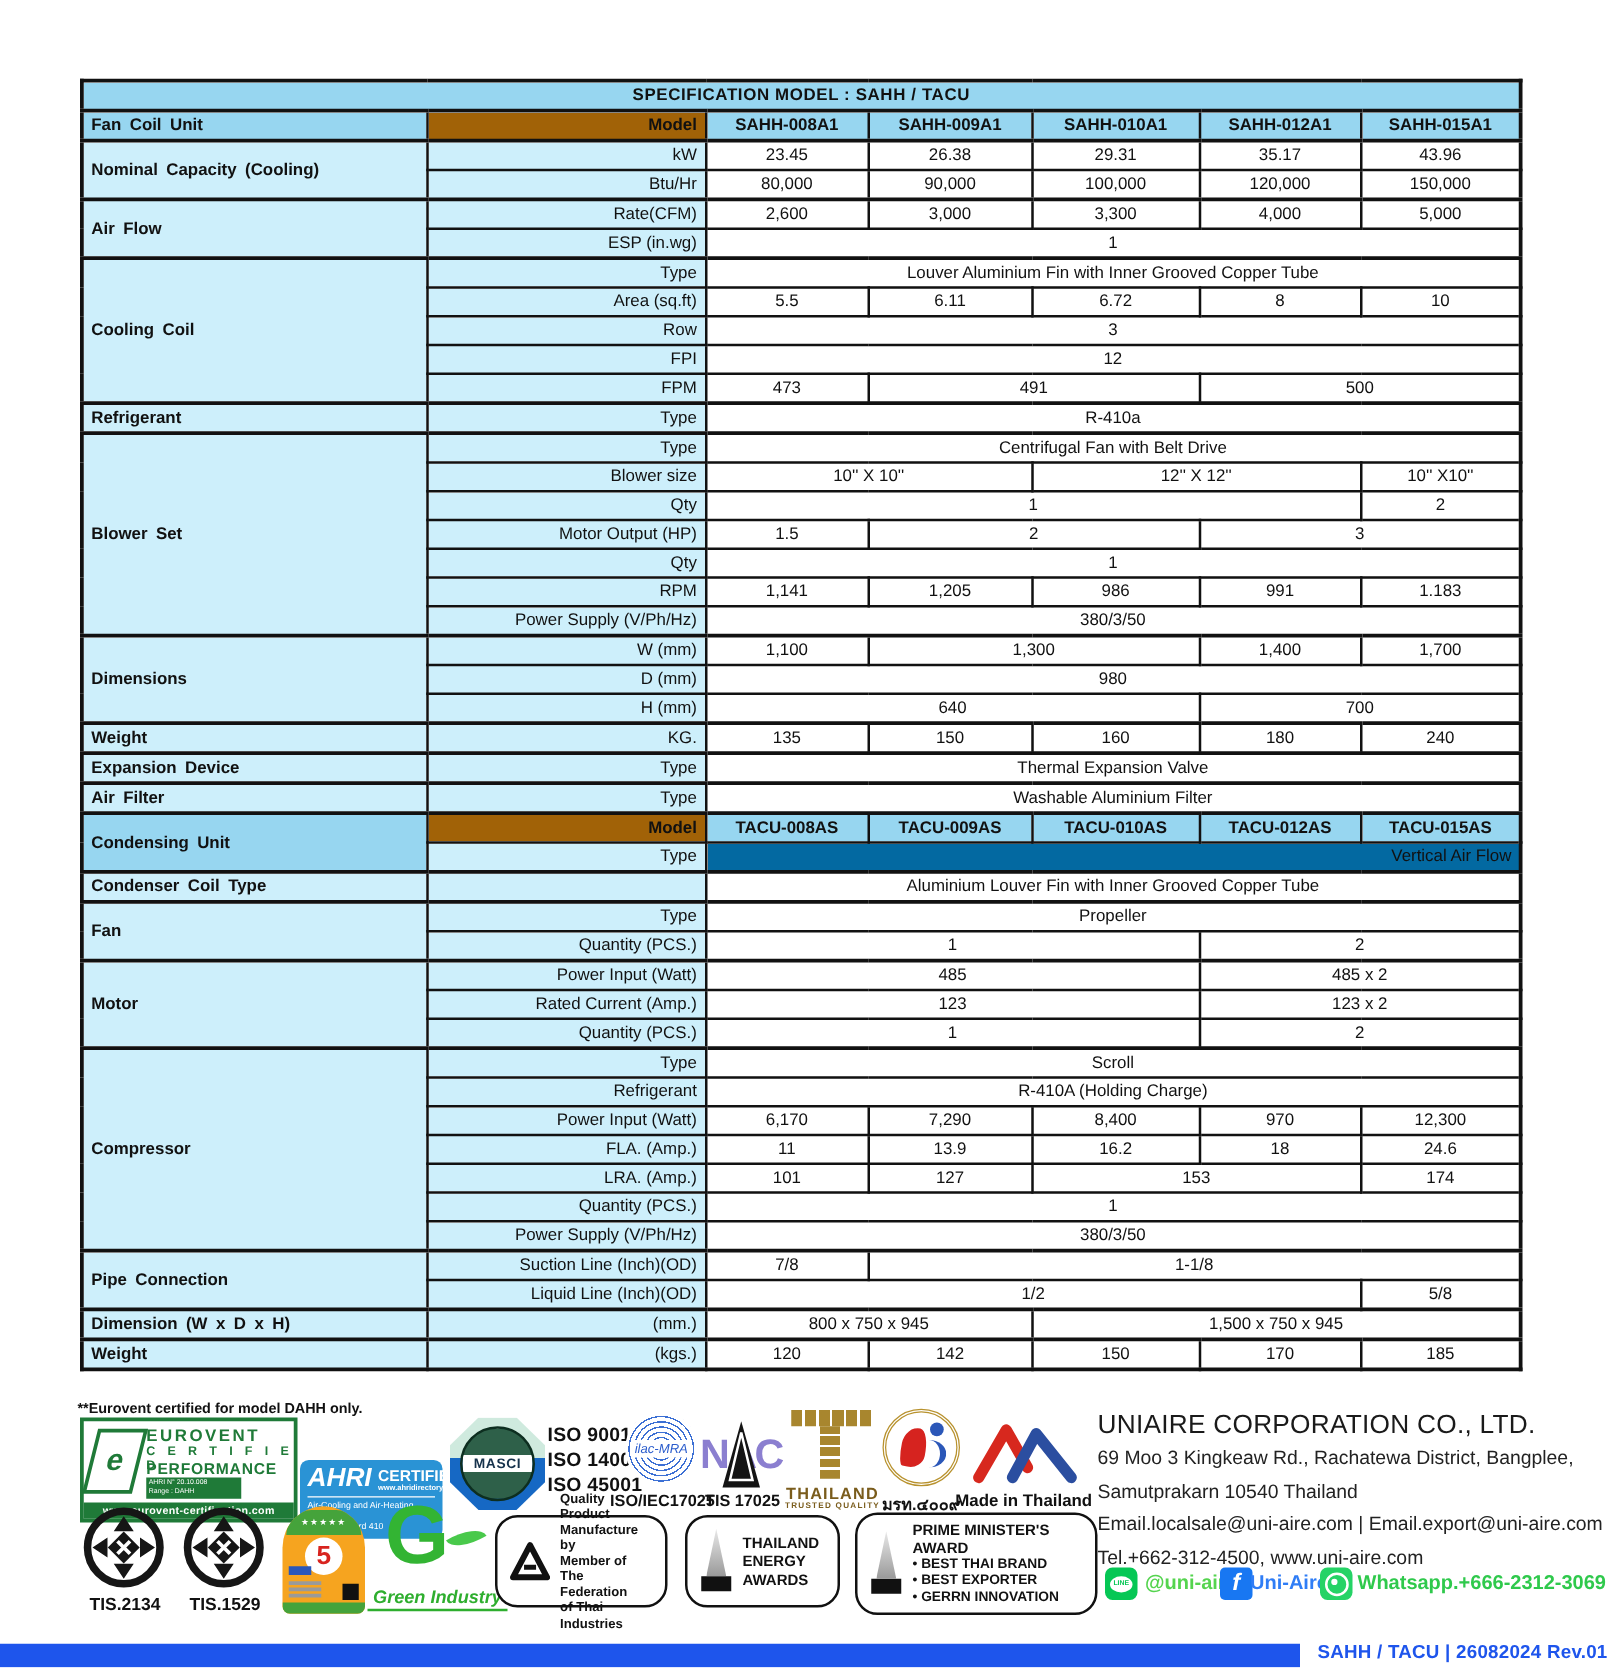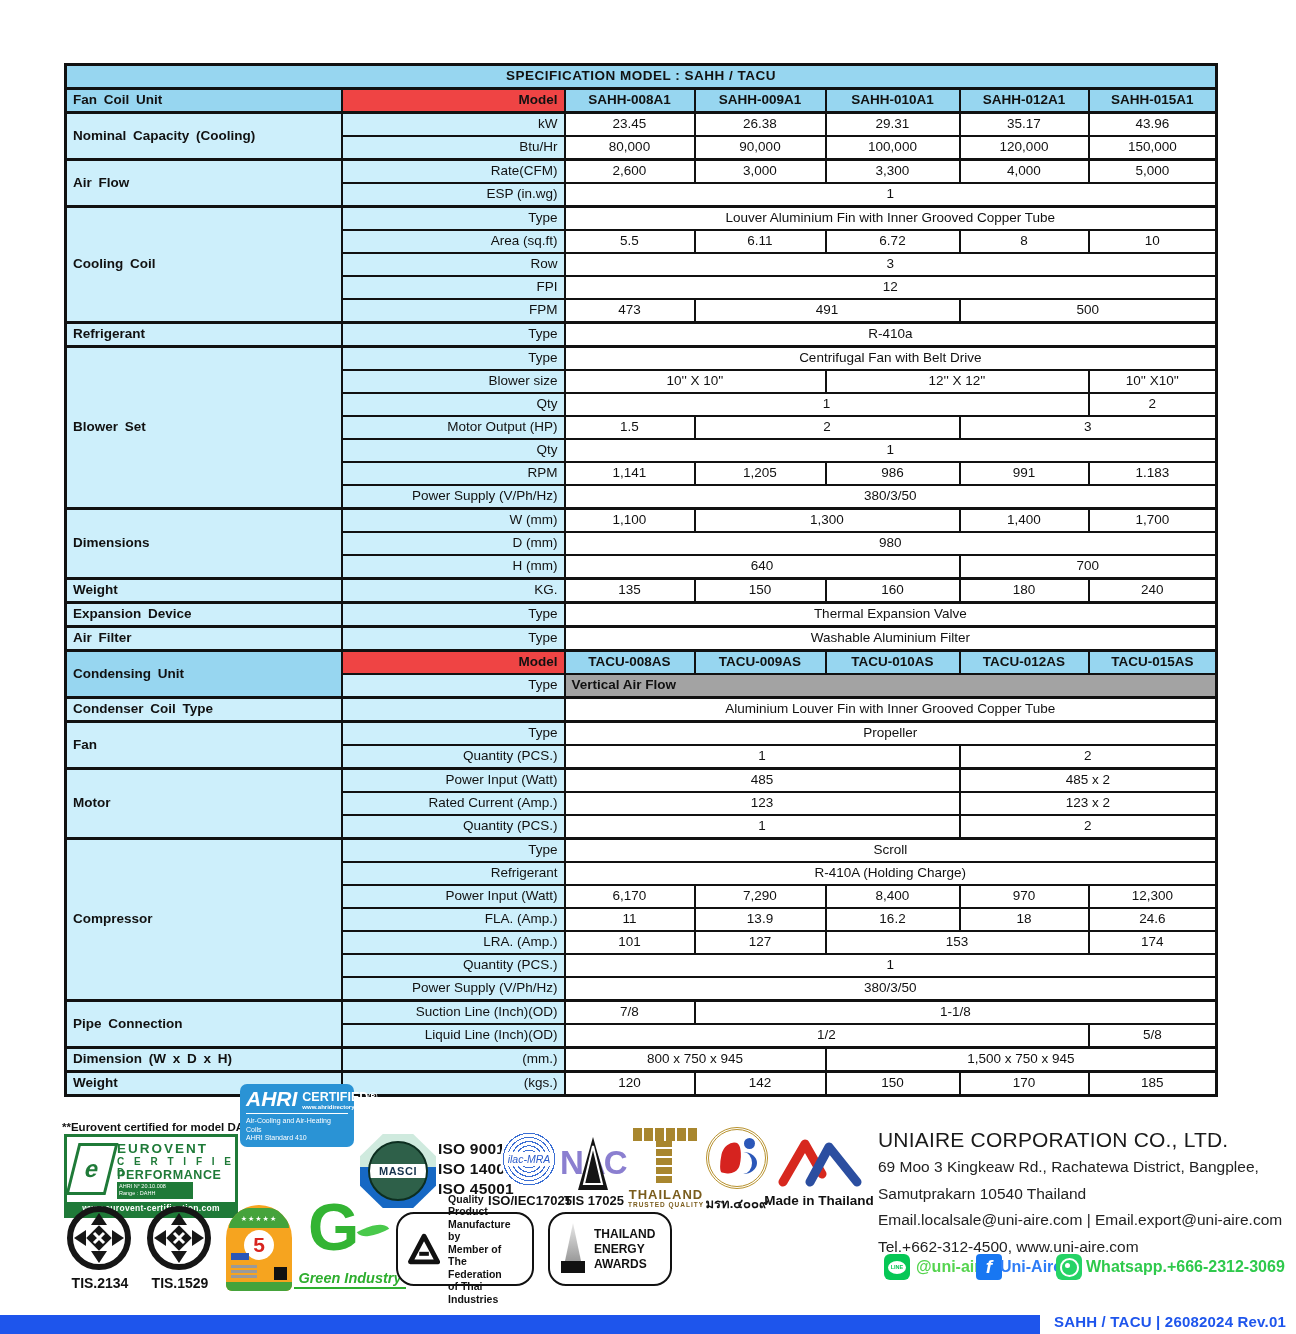--- a/index.html
+++ b/index.html
@@ -8,24 +8,24 @@
 
   
   table.spec{position:absolute;left:64px;top:63px;width:1151px;border-collapse:collapse;
              table-layout:fixed;border:3px solid #111;}
   table.spec td{border:2px solid #111;height:21px;padding:0 6px;font-size:13.5px;
                 line-height:1.05;overflow:hidden;white-space:nowrap;}
   tr.sec td{border-top-width:3px;}
   .k-hdr{background:#97d6f0;font-weight:bold;text-align:center;font-size:14.5px;letter-spacing:.5px;}
   .k-catb{background:#97d6f0;font-weight:bold;text-align:left;word-spacing:3px;}
   .k-cat{background:#cdeffb;font-weight:bold;text-align:left;word-spacing:3px;}
-  .k-paramb{background:#ef4444;font-weight:bold;text-align:right;}
+  .k-paramb{background:#a16207;font-weight:bold;text-align:right;}
   .k-param{background:#cdeffb;text-align:right;}
   .k-db{background:#97d6f0;font-weight:bold;text-align:center;}
-  .k-dbl{background:#a3a3a3;text-align:left;font-weight:bold;}
+  .k-dbl{background:#0369a1;text-align:right;}
   .k-d{background:#fff;text-align:center;}
 
   .footnote{position:absolute;left:66px;top:1087px;font-size:15px;font-weight:bold;
             letter-spacing:.3px;word-spacing:2px;}
   .certnote{position:absolute;left:62px;top:1121px;font-size:11.5px;font-weight:bold;}
 
   .abs{position:absolute;}
   .cap{position:absolute;font-weight:bold;font-size:13px;color:#111;text-align:center;}
 
   
@@ -35,21 +35,21 @@
            color:#1f7a38;font-weight:bold;font-size:24px;}
   .eu-l1{position:absolute;left:50px;top:4px;color:#1f7a38;font-weight:bold;font-size:13.5px;letter-spacing:2px;}
   .eu-l2{position:absolute;left:50px;top:19px;color:#1f7a38;font-weight:bold;font-size:10px;letter-spacing:3.5px;}
   .eu-l3{position:absolute;left:50px;top:31px;color:#1f7a38;font-weight:bold;font-size:12.5px;letter-spacing:.6px;}
   .eu-box{position:absolute;left:50px;top:45px;width:72px;height:15px;background:#1f7a38;color:#fff;
           font-size:5.5px;line-height:7px;padding:1px 2px;}
   .eu-bar{position:absolute;left:0;bottom:0;width:100%;height:13px;background:#1f7a38;color:#fff;
           font-size:8.5px;font-weight:bold;text-align:center;line-height:13px;letter-spacing:.3px;}
 
   
-  .ahri{left:240px;top:1084px;width:114px;height:63px;background:#2a93d5;border-radius:7px;padding:3px 6px;box-sizing:border-box;}
+  .ahri{left:240px;top:1168px;width:114px;height:63px;background:#2a93d5;border-radius:7px;padding:3px 6px;box-sizing:border-box;}
   .ahri-row{display:flex;align-items:flex-start;gap:5px;border-bottom:1px solid #fff;padding-bottom:2px;}
   .ahri-brand{color:#fff;font-weight:bold;font-style:italic;font-size:21px;line-height:24px;}
   .ahri-cert{color:#fff;font-weight:bold;font-size:12.5px;line-height:14px;margin-top:3px;}
   .ahri-url{color:#fff;font-size:6px;font-weight:bold;}
   .ahri-sub{color:#fff;font-size:7px;line-height:8.5px;margin-top:3px;}
 
   
   .masci{left:360px;top:1134px;width:76px;height:74px;
          clip-path:polygon(30% 0,70% 0,100% 30%,100% 70%,70% 100%,30% 100%,0 70%,0 30%);
          background:linear-gradient(180deg,#cfeade 0 44%,#1668c4 44% 100%);
@@ -557,20 +557,32 @@
       <div class="trophy-cup"></div>
         <div class="trophy-base"></div>
     </div>
     <div class="tea-text">
       <div>THAILAND</div>
       <div>ENERGY</div>
       <div>AWARDS</div>
     </div>
   </div>
 
+  <div class="abs badge pma">
+    <div class="trophy">
+      <div class="trophy-cup"></div>
+        <div class="trophy-base"></div>
+    </div>
+    <div>
+      <div class="pma-title">PRIME MINISTER'S AWARD</div>
+      <div class="pma-b">• BEST THAI BRAND</div>
+      <div class="pma-b">• BEST EXPORTER</div>
+      <div class="pma-b">• GERRN INNOVATION</div>
+    </div>
+  </div>
 
   <div class="abs co-name">UNIAIRE CORPORATION CO., LTD.</div>
   <div class="co-line" style="top:1158px">69 Moo 3 Kingkeaw Rd., Rachatewa District, Bangplee,</div>
   <div class="co-line" style="top:1185px">Samutprakarn 10540 Thailand</div>
   <div class="co-line" style="top:1211px">Email.localsale@uni-aire.com | Email.export@uni-aire.com</div>
   <div class="co-line" style="top:1238px">Tel.+662-312-4500, www.uni-aire.com</div>
 
   <div class="soc-icon line-ic">
       <div class="line-bubble">LINE</div>
     </div>

